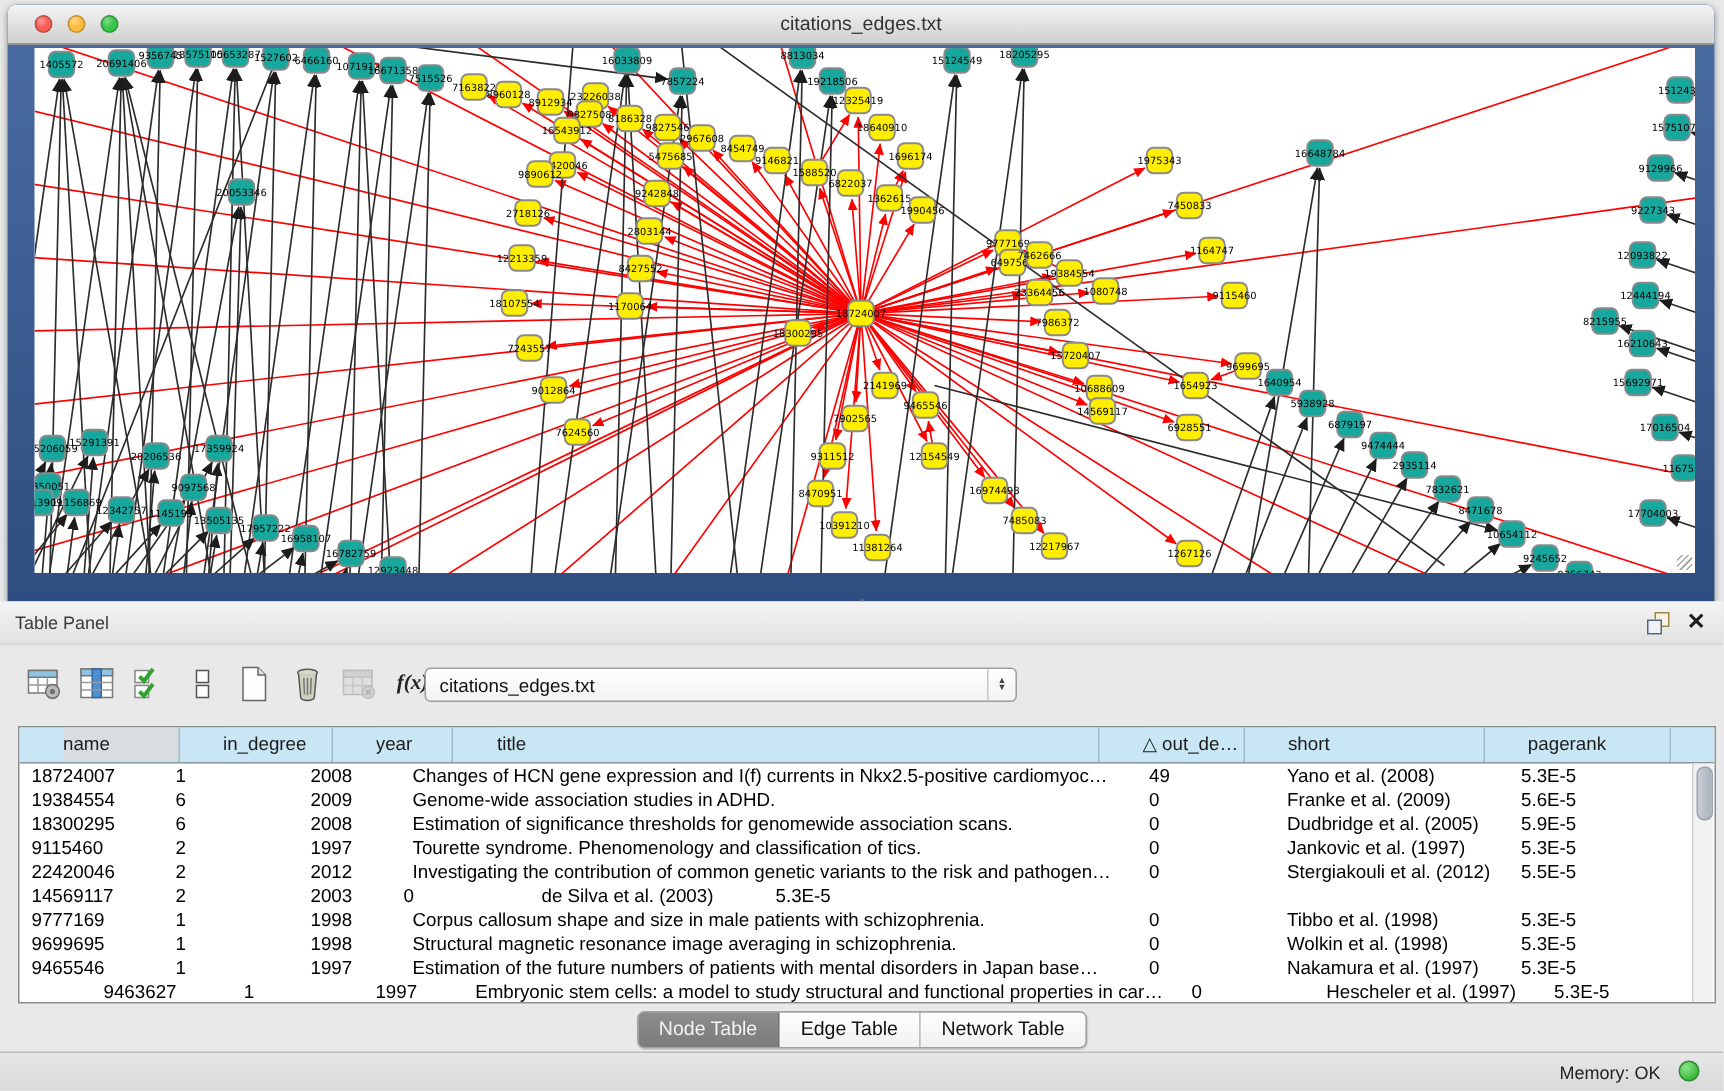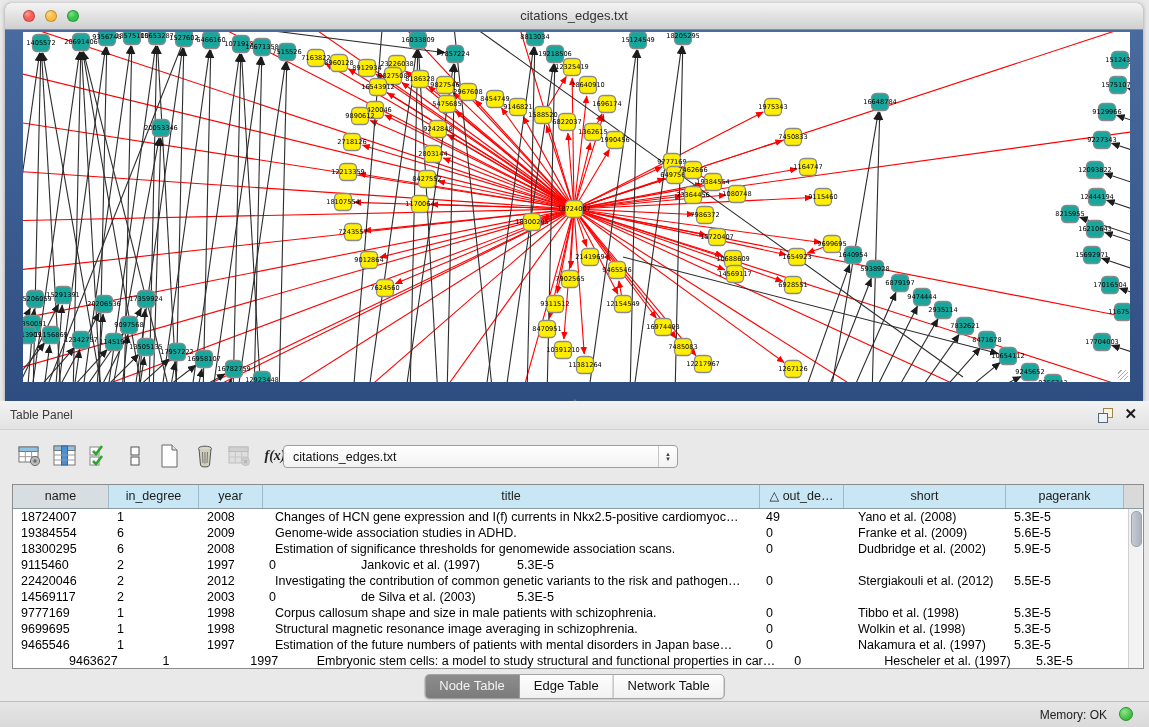--- a/index.html
+++ b/index.html
@@ -30,22 +30,22 @@
   .tbtn{width:28px;height:28px;display:flex;align-items:center;justify-content:center;}
   .fx-label{font-size:14px;font-style:italic;font-weight:bold;color:#222;font-family:"Liberation Serif",serif;}
   .combo{position:absolute;left:283px;top:16px;width:395px;height:23px;background:linear-gradient(#ffffff,#f2f2f2);
     border:1px solid #9e9e9e;border-radius:4px;box-sizing:border-box;}
   .combo-text{position:absolute;left:9px;top:4px;font-size:12.5px;color:#111;}
   .combo-spin{position:absolute;right:0;top:0;width:18px;height:100%;border-left:1px solid #c6c6c6;
     display:flex;flex-direction:column;align-items:center;justify-content:center;font-size:6px;color:#444;line-height:5px;}
   
   .table-box{position:absolute;left:12px;top:83px;width:1132px;height:185px;background:#fff;border:1px solid #8c8c8c;box-sizing:border-box;overflow:hidden;}
   .thead{display:flex;height:23px;background:#c9e6f4;border-bottom:1px solid #8a9aa4;}
-  .th{box-sizing:border-box;height:23px;line-height:22px;text-align:center;font-size:12.5px;color:#1c1c1c;
-    border-right:1px solid #9fb9c6;background:#c9e6f4;overflow:hidden;white-space:nowrap;}
+  .th{box-sizing:border-box;height:23px;line-height:22px;text-align:left;font-size:12.5px;color:#1c1c1c;
+    border-right:1px solid #9fb9c6;background:#c9e6f4;overflow:hidden;white-space:nowrap;margin-left:29px;}
   .th-name{background:#d7dde1;}
   .thead .th-fill{flex:1;background:#d9d9d9;border-right:none;}
   .tbody{position:relative;}
   .tr{display:flex;height:16px;line-height:16px;}
   .td{box-sizing:border-box;font-size:12.5px;color:#000;white-space:nowrap;overflow:hidden;padding-left:8px;}
   .td-title{padding-left:12px;} .td-out_degree{padding-left:6px;} .td-short{padding-left:14px;}
   .vscroll{position:absolute;right:1px;top:24px;width:13px;height:159px;background:#f2f2f2;border-left:1px solid #d0d0d0;}
   .vthumb{position:absolute;left:1.5px;top:2px;width:9px;height:34px;background:linear-gradient(90deg,#c7ccd4,#aab2bd);border-radius:5px;border:1px solid #9aa2ad;}
   
   .tabbar{position:absolute;left:0;top:268px;width:100%;height:32px;}
@@ -856,27 +856,28 @@
           <div class="td td-out_degree" style="width: 84px;">0</div>
           <div class="td td-short" style="width: 162px;">Franke et al. (2009)</div>
           <div class="td td-pagerank" style="width: 118px;">5.6E-5</div>
         </div>
         <div class="tr">
           <div class="td td-name" style="width: 96px;">18300295</div>
           <div class="td td-in_degree" style="width: 90px;">6</div>
           <div class="td td-year" style="width: 64px;">2008</div>
           <div class="td td-title" style="width: 497px;">Estimation of significance thresholds for genomewide association scans.</div>
           <div class="td td-out_degree" style="width: 84px;">0</div>
-          <div class="td td-short" style="width: 162px;">Dudbridge et al. (2002)</div>
+          <div class="td td-short" style="width: 162px;">Dudbridge et al. (2005)</div>
           <div class="td td-pagerank" style="width: 118px;">5.9E-5</div>
         </div>
         <div class="tr">
           <div class="td td-name" style="width: 96px;">9115460</div>
           <div class="td td-in_degree" style="width: 90px;">2</div>
           <div class="td td-year" style="width: 64px;">1997</div>
+          <div class="td td-title" style="width: 497px;">Tourette syndrome. Phenomenology and classification of tics.</div>
           <div class="td td-out_degree" style="width: 84px;">0</div>
           <div class="td td-short" style="width: 162px;">Jankovic et al. (1997)</div>
           <div class="td td-pagerank" style="width: 118px;">5.3E-5</div>
         </div>
         <div class="tr">
           <div class="td td-name" style="width: 96px;">22420046</div>
           <div class="td td-in_degree" style="width: 90px;">2</div>
           <div class="td td-year" style="width: 64px;">2012</div>
           <div class="td td-title" style="width: 497px;">Investigating the contribution of common genetic variants to the risk and pathogen…</div>
           <div class="td td-out_degree" style="width: 84px;">0</div>

